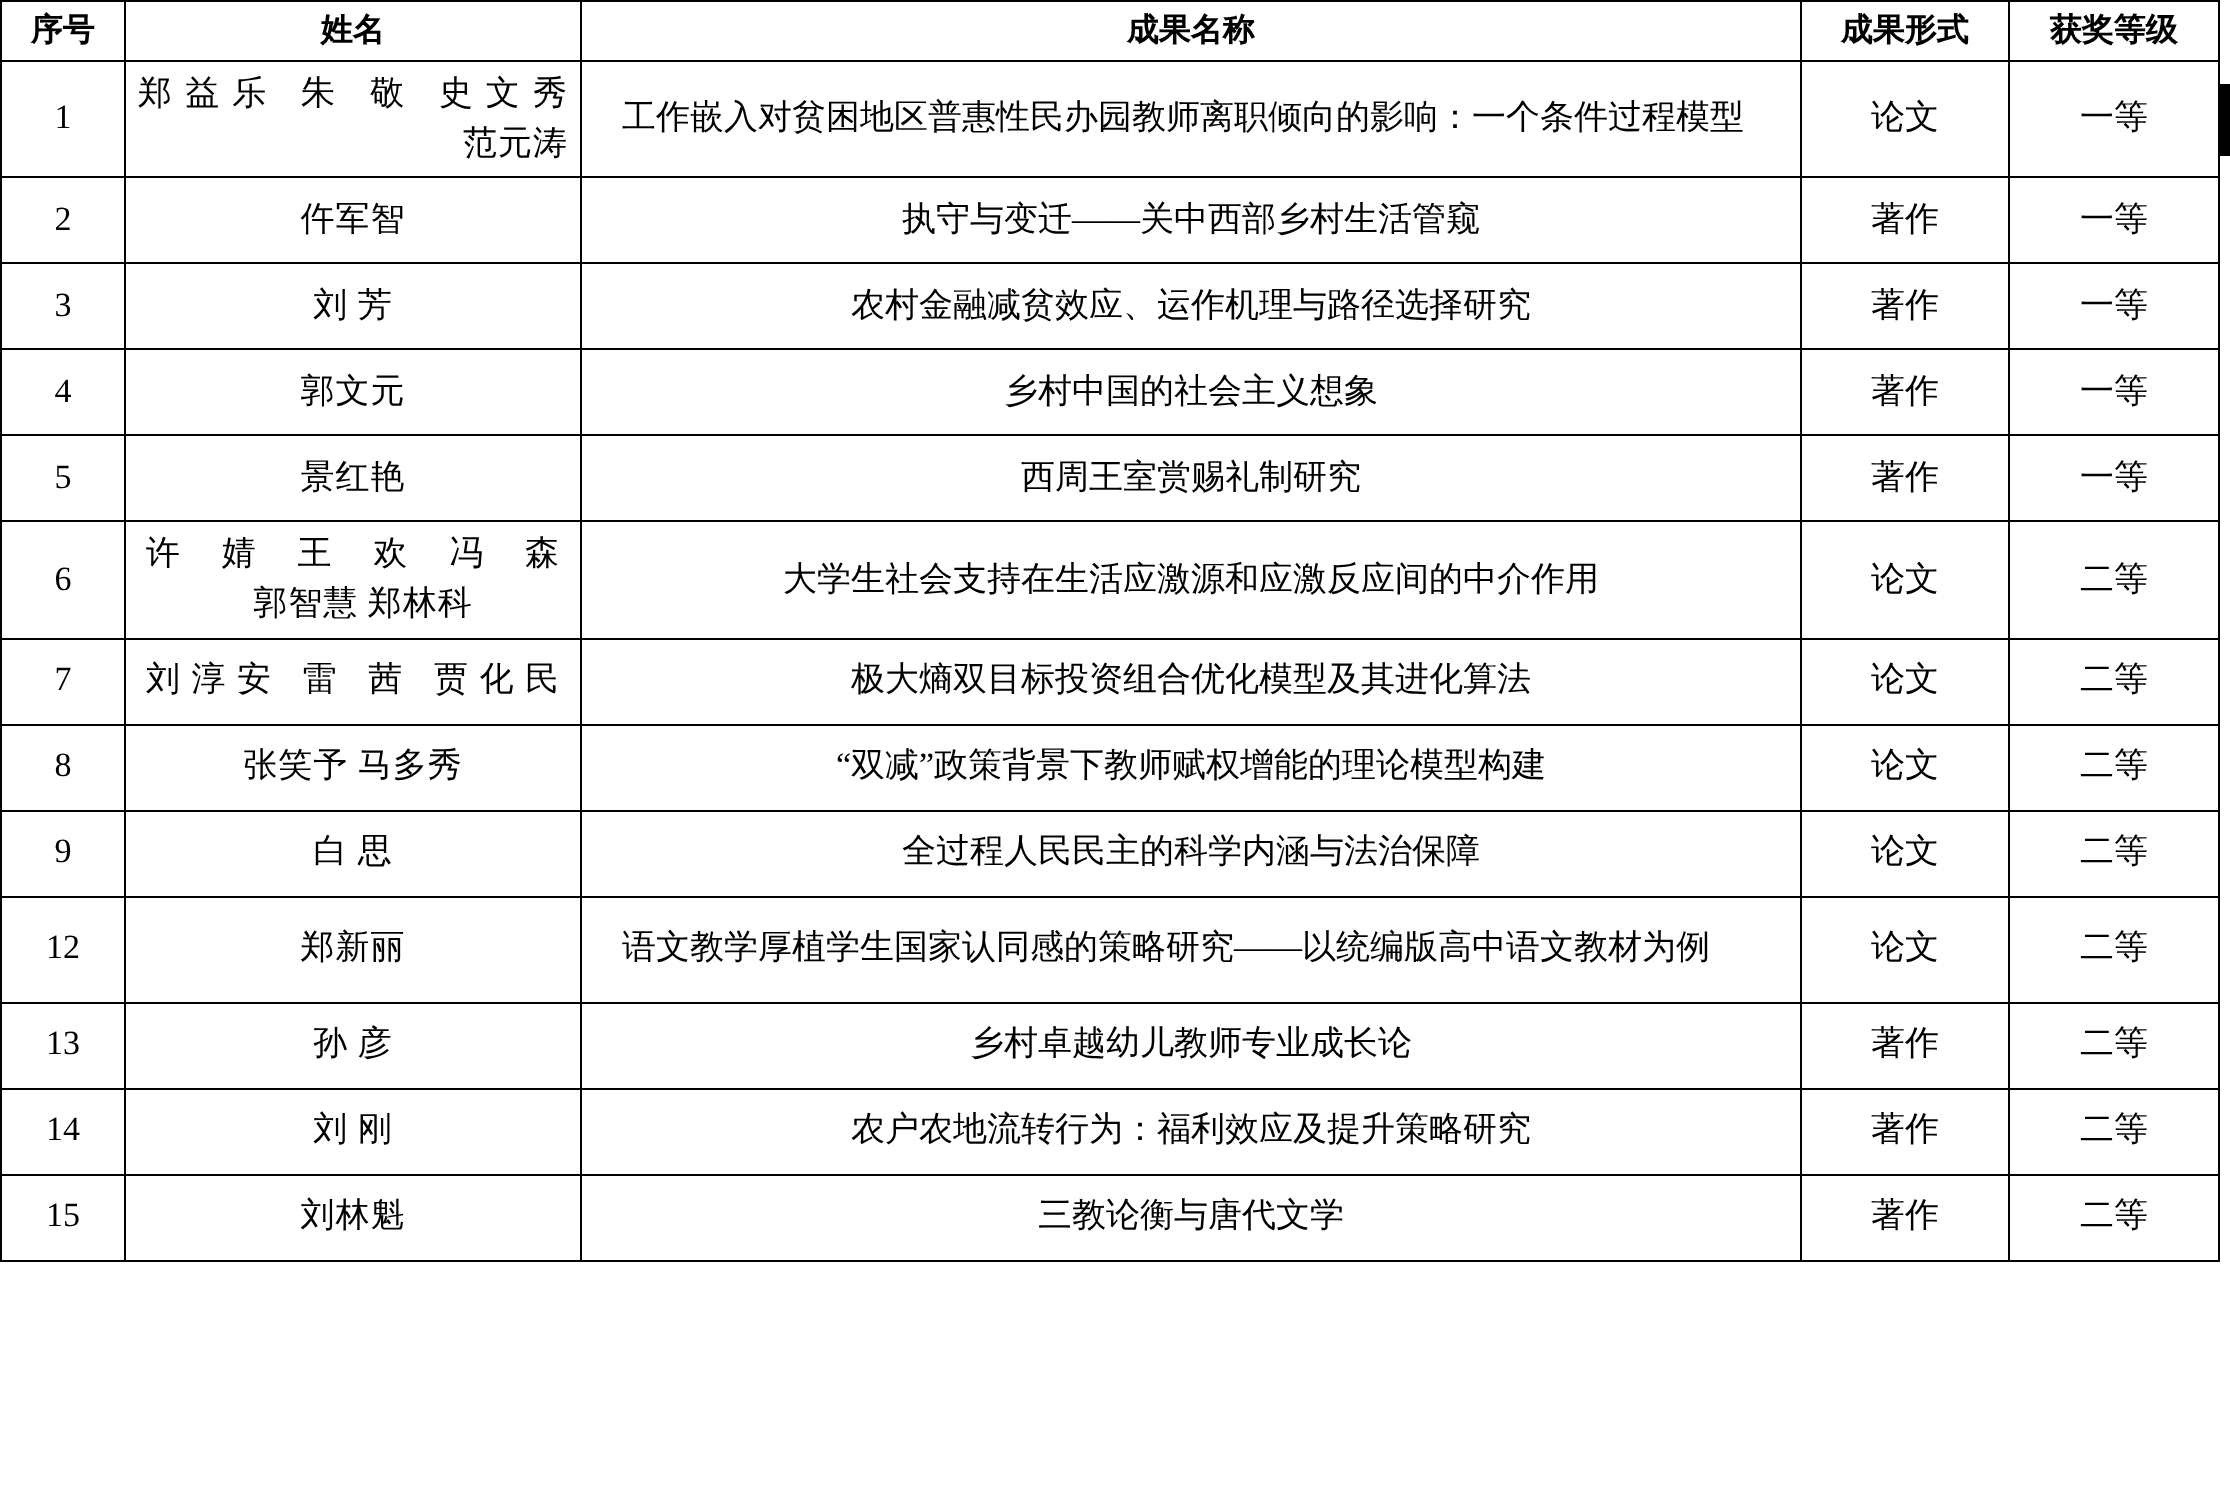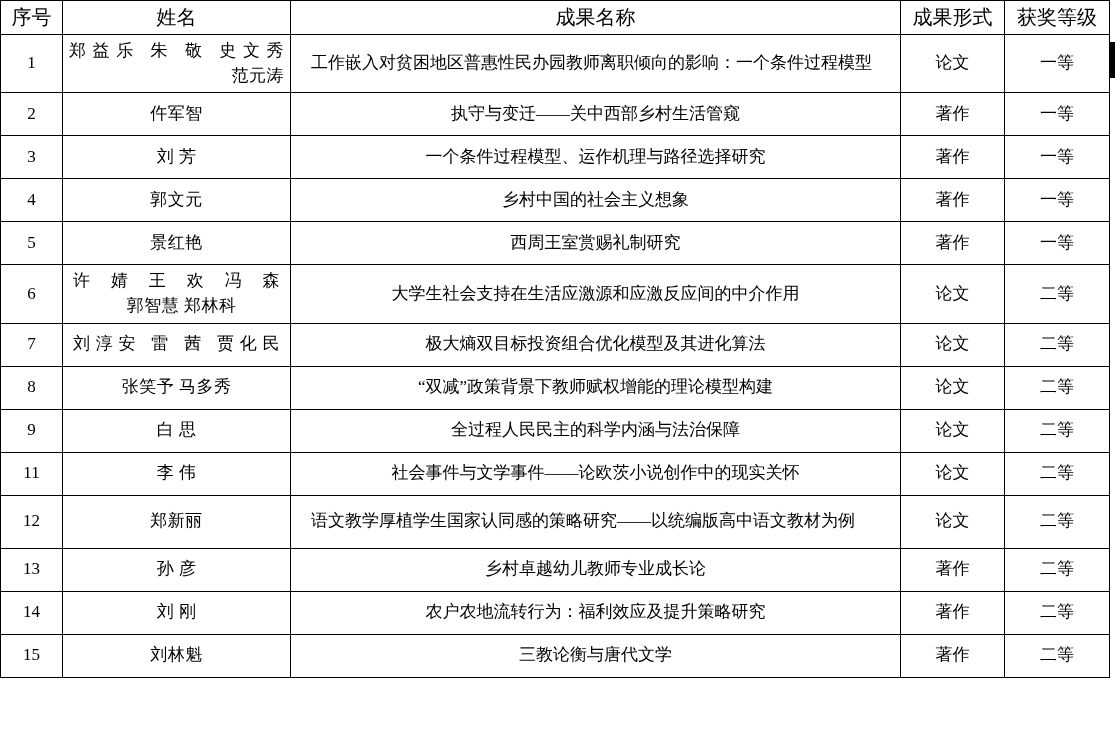--- a/index.html
+++ b/index.html
@@ -37,22 +37,22 @@
     border: 1px solid #000000;
     text-align: center;
     vertical-align: middle;
     font-size: 17px;
     line-height: 1.45;
     padding: 4px 6px;
     box-sizing: border-box;
     word-break: break-all;
   }
   table.award-table thead th {
-    font-weight: normal;
-    font-size: 20px;
+    font-weight: bold;
+    font-size: 16px;
     height: 30px;
     padding: 2px 4px;
   }
   table.award-table tbody tr {
     height: 43px;
   }
   td.cell-index {
     font-size: 17px;
   }
   td.cell-name {
@@ -126,21 +126,21 @@
         <td class="cell-index">2</td>
         <td class="cell-name">仵军智</td>
         <td class="cell-title">执守与变迁——关中西部乡村生活管窥</td>
         <td class="cell-form">著作</td>
         <td class="cell-level">一等</td>
       </tr>
 
       <tr>
         <td class="cell-index">3</td>
         <td class="cell-name">刘  芳</td>
-        <td class="cell-title">一个条件过程模型、运作机理与路径选择研究</td>
+        <td class="cell-title">农村金融减贫效应、运作机理与路径选择研究</td>
         <td class="cell-form">著作</td>
         <td class="cell-level">一等</td>
       </tr>
 
       <tr>
         <td class="cell-index">4</td>
         <td class="cell-name">郭文元</td>
         <td class="cell-title">乡村中国的社会主义想象</td>
         <td class="cell-form">著作</td>
         <td class="cell-level">一等</td>
@@ -183,27 +183,20 @@
 
       <tr>
         <td class="cell-index">9</td>
         <td class="cell-name">白  思</td>
         <td class="cell-title">全过程人民民主的科学内涵与法治保障</td>
         <td class="cell-form">论文</td>
         <td class="cell-level">二等</td>
       </tr>
 
 
-      <tr>
-        <td class="cell-index">11</td>
-        <td class="cell-name">李  伟</td>
-        <td class="cell-title">社会事件与文学事件——论欧茨小说创作中的现实关怀</td>
-        <td class="cell-form">论文</td>
-        <td class="cell-level">二等</td>
-      </tr>
 
       <tr style="height:53px;">
         <td class="cell-index">12</td>
         <td class="cell-name">郑新丽</td>
         <td class="cell-title wrap2">语文教学厚植学生国家认同感的策略研究——以统编版高中语文教材为例</td>
         <td class="cell-form">论文</td>
         <td class="cell-level">二等</td>
       </tr>
 
       <tr>

